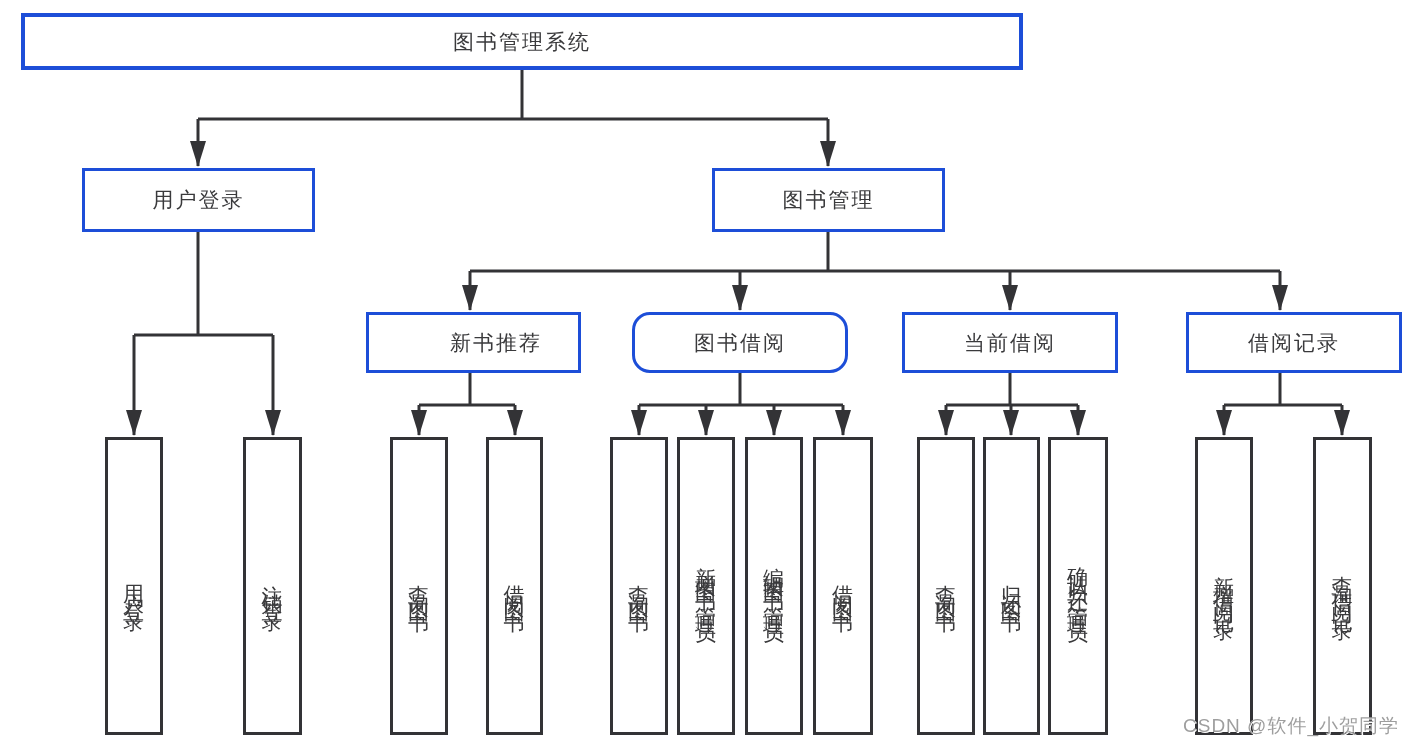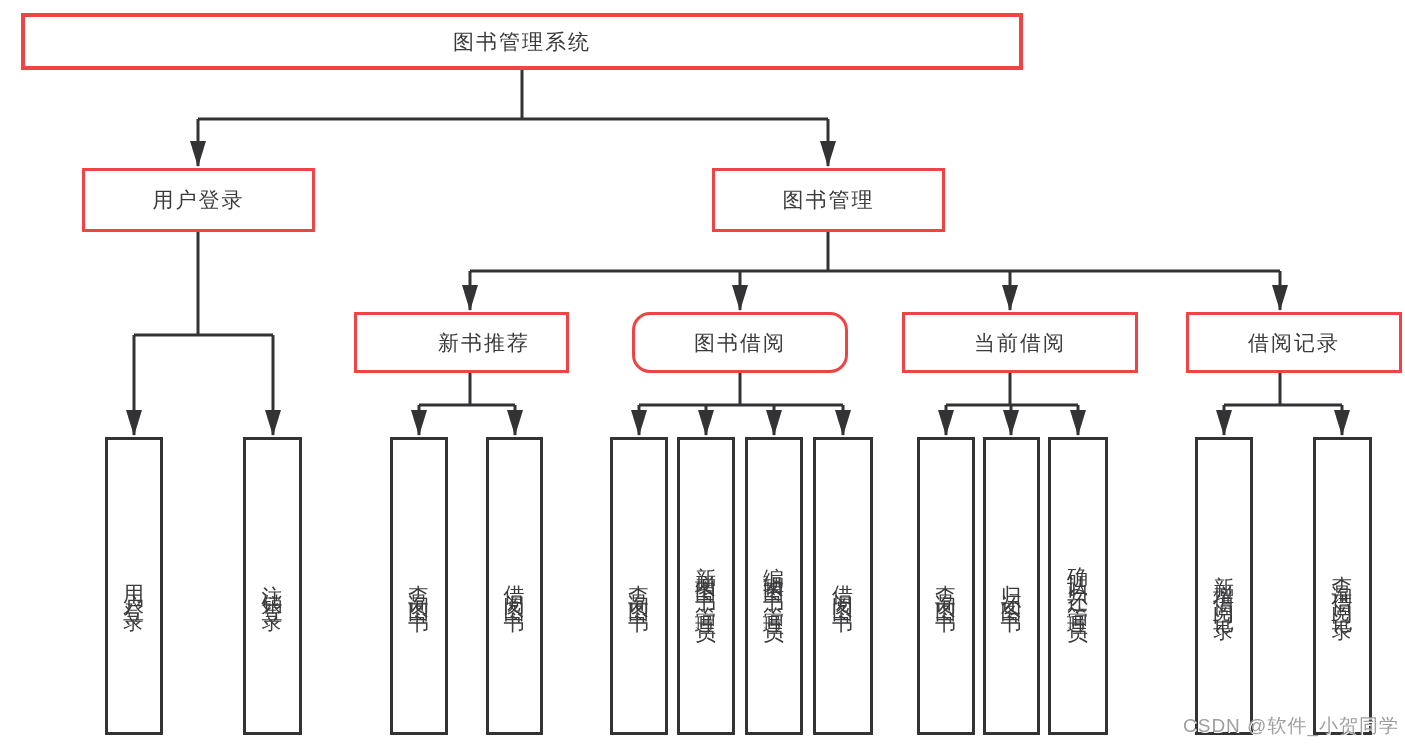--- a/index.html
+++ b/index.html
@@ -12,21 +12,21 @@
     font-family: "Liberation Sans", sans-serif;
   }
   #wires {
     position: absolute;
     left: 0; top: 0;
     width: 1405px; height: 747px;
   }
   .node {
     position: absolute;
     box-sizing: border-box;
-    border: 3px solid #ef4444;
+    border: 3px solid #1d4ed8;
     background: #ffffff;
     display: flex;
     align-items: center;
     justify-content: center;
     color: #3a3a3c;
   }
   .node.root  { border-width: 4px; }
   .node span {
     font-size: 21px;
     letter-spacing: 2px;
@@ -124,27 +124,27 @@
     <span>图书管理系统</span>
   </div>
 
   <div class="node" style="left:82px; top:168px; width:233px; height:64px;">
     <span>用户登录</span>
   </div>
   <div class="node" style="left:712px; top:168px; width:233px; height:64px;font-family:Liberation Serif, serif;">
     <span>图书管理</span>
   </div>
 
-  <div class="node" style="left:354px; top:312px; width:215px; height:61px;padding-left:45px;">
+  <div class="node" style="left:366px; top:312px; width:215px; height:61px;padding-left:45px;">
     <span>新书推荐</span>
   </div>
   <div class="node" style="left:632px; top:312px; width:216px; height:61px;border-radius:18px;">
     <span>图书借阅</span>
   </div>
-  <div class="node" style="left:902px; top:312px; width:236px; height:61px;">
+  <div class="node" style="left:902px; top:312px; width:216px; height:61px;">
     <span>当前借阅</span>
   </div>
   <div class="node" style="left:1186px; top:312px; width:216px; height:61px;">
     <span>借阅记录</span>
   </div>
 
   <div class="leaf" style="left:105px; width:58px;">
     <span>用户登录</span>
   </div>
   <div class="leaf" style="left:243px; width:59px;">

